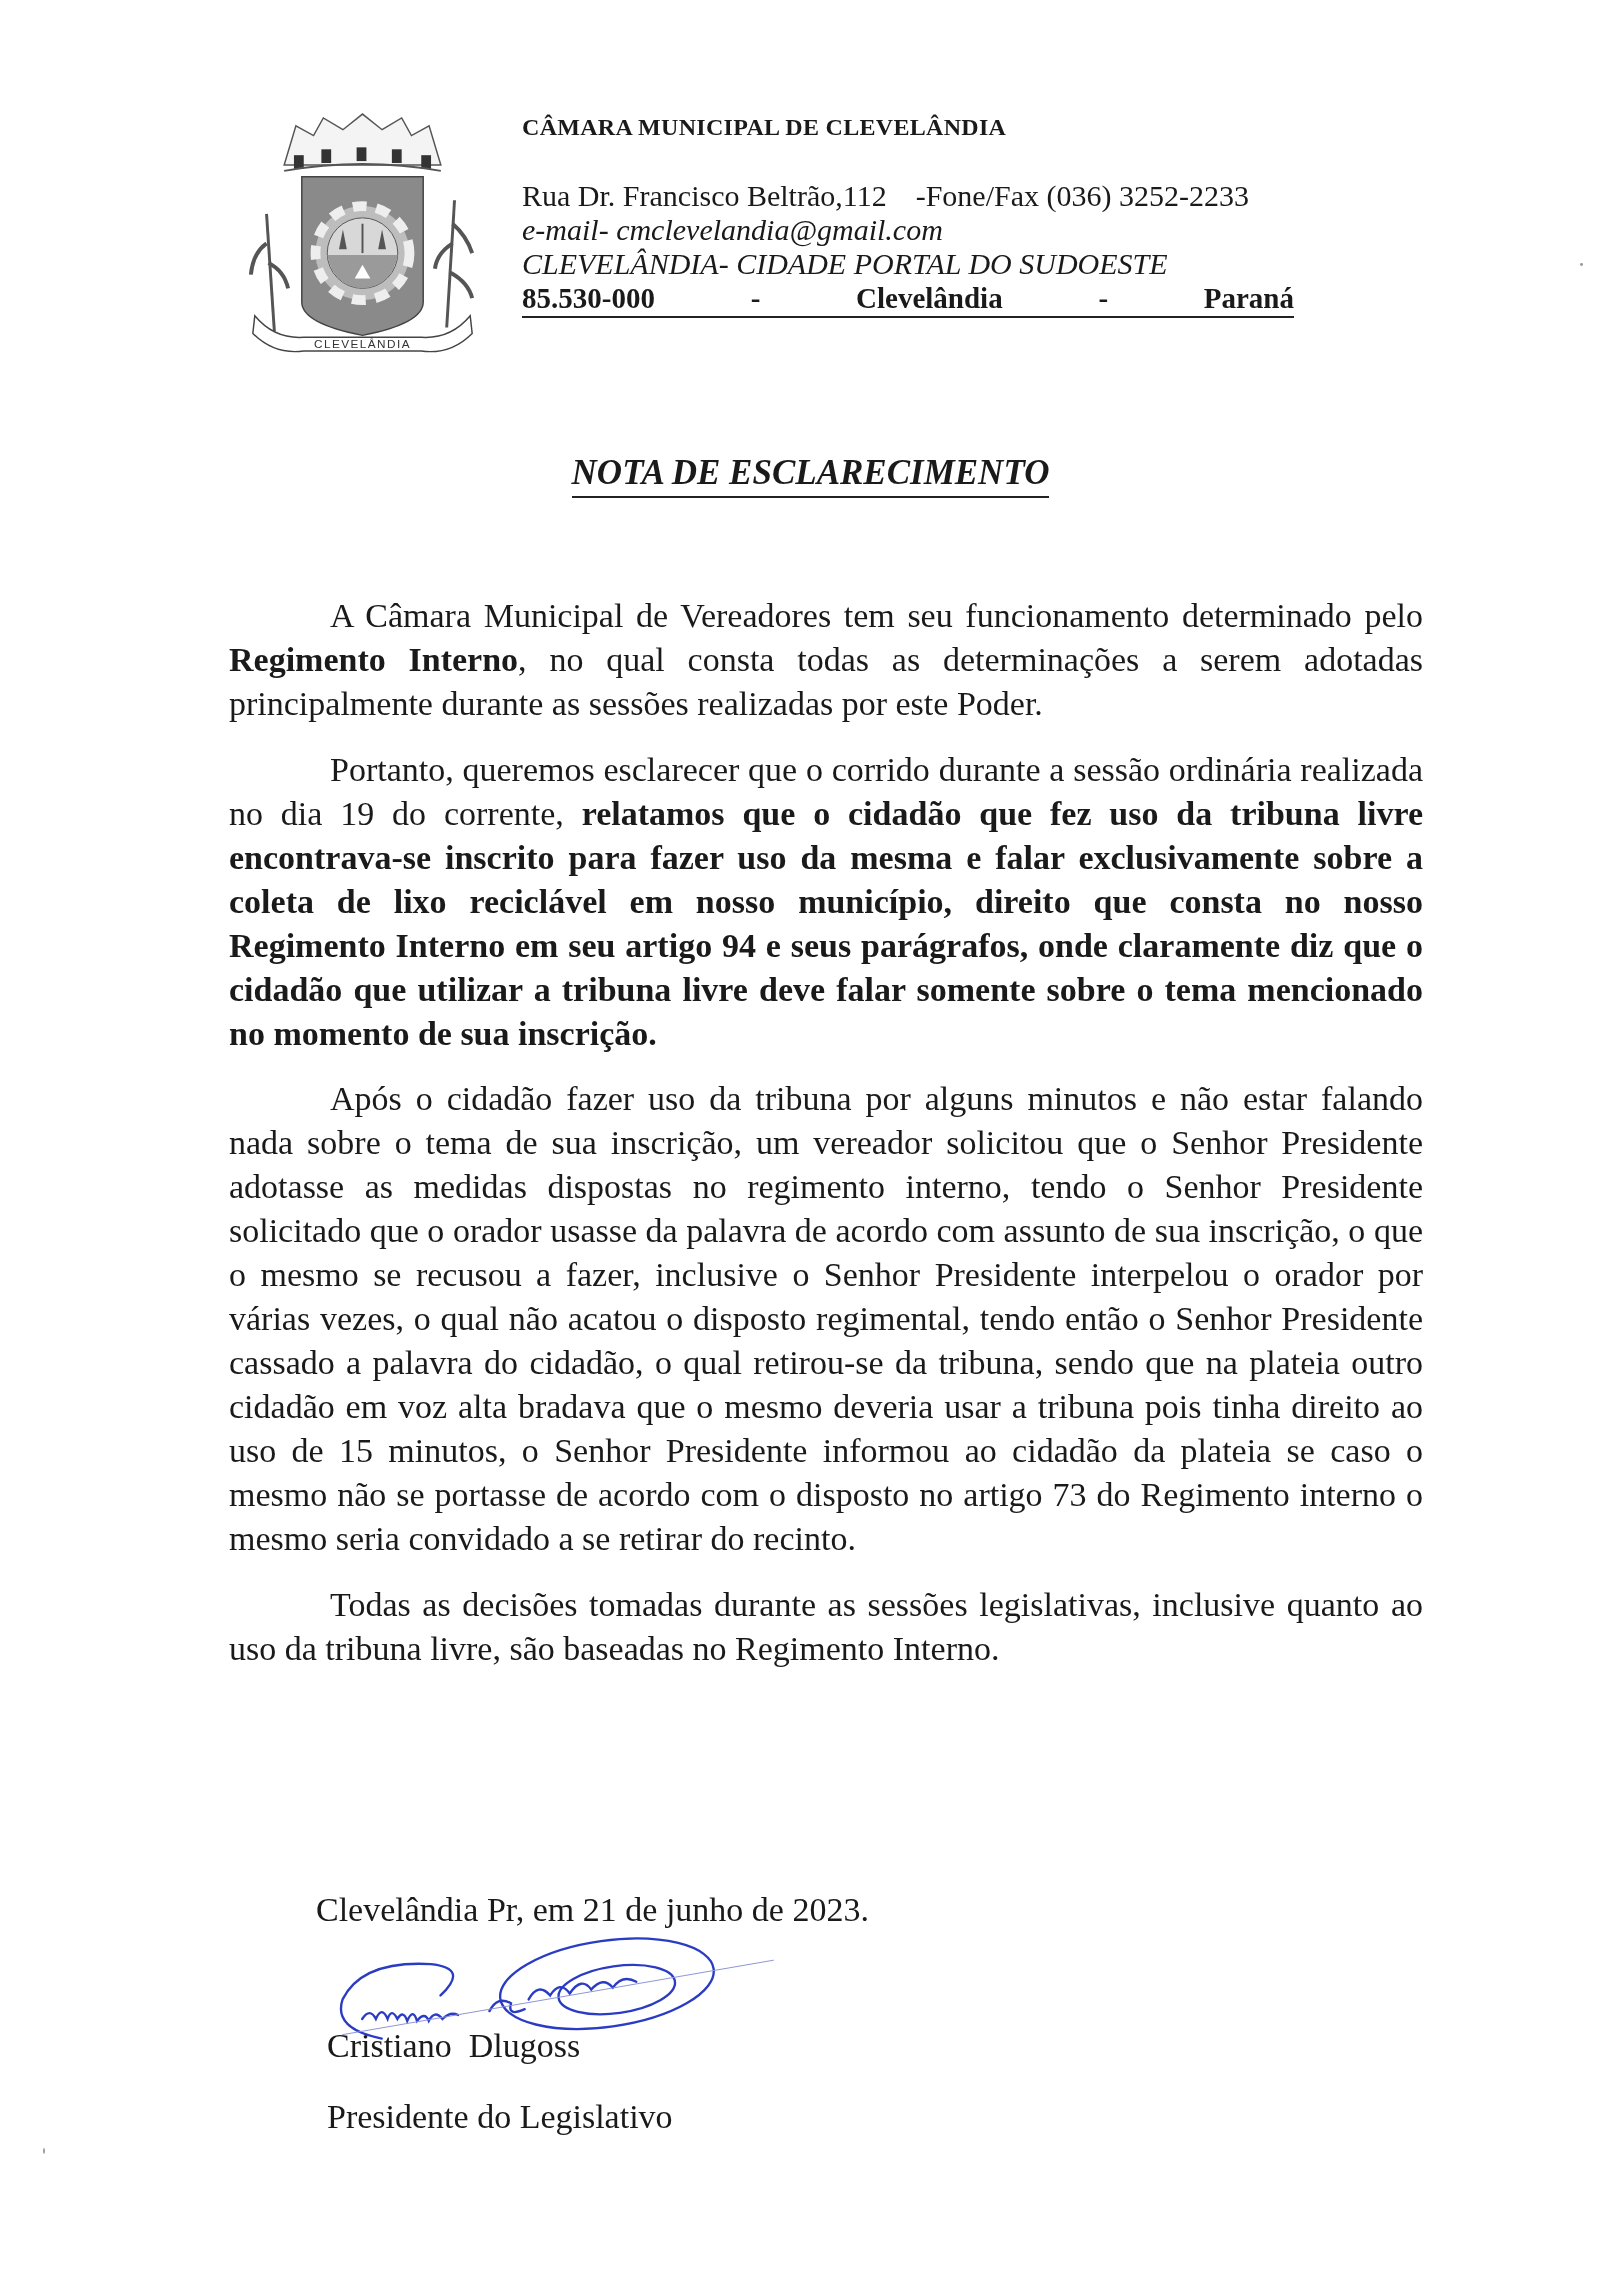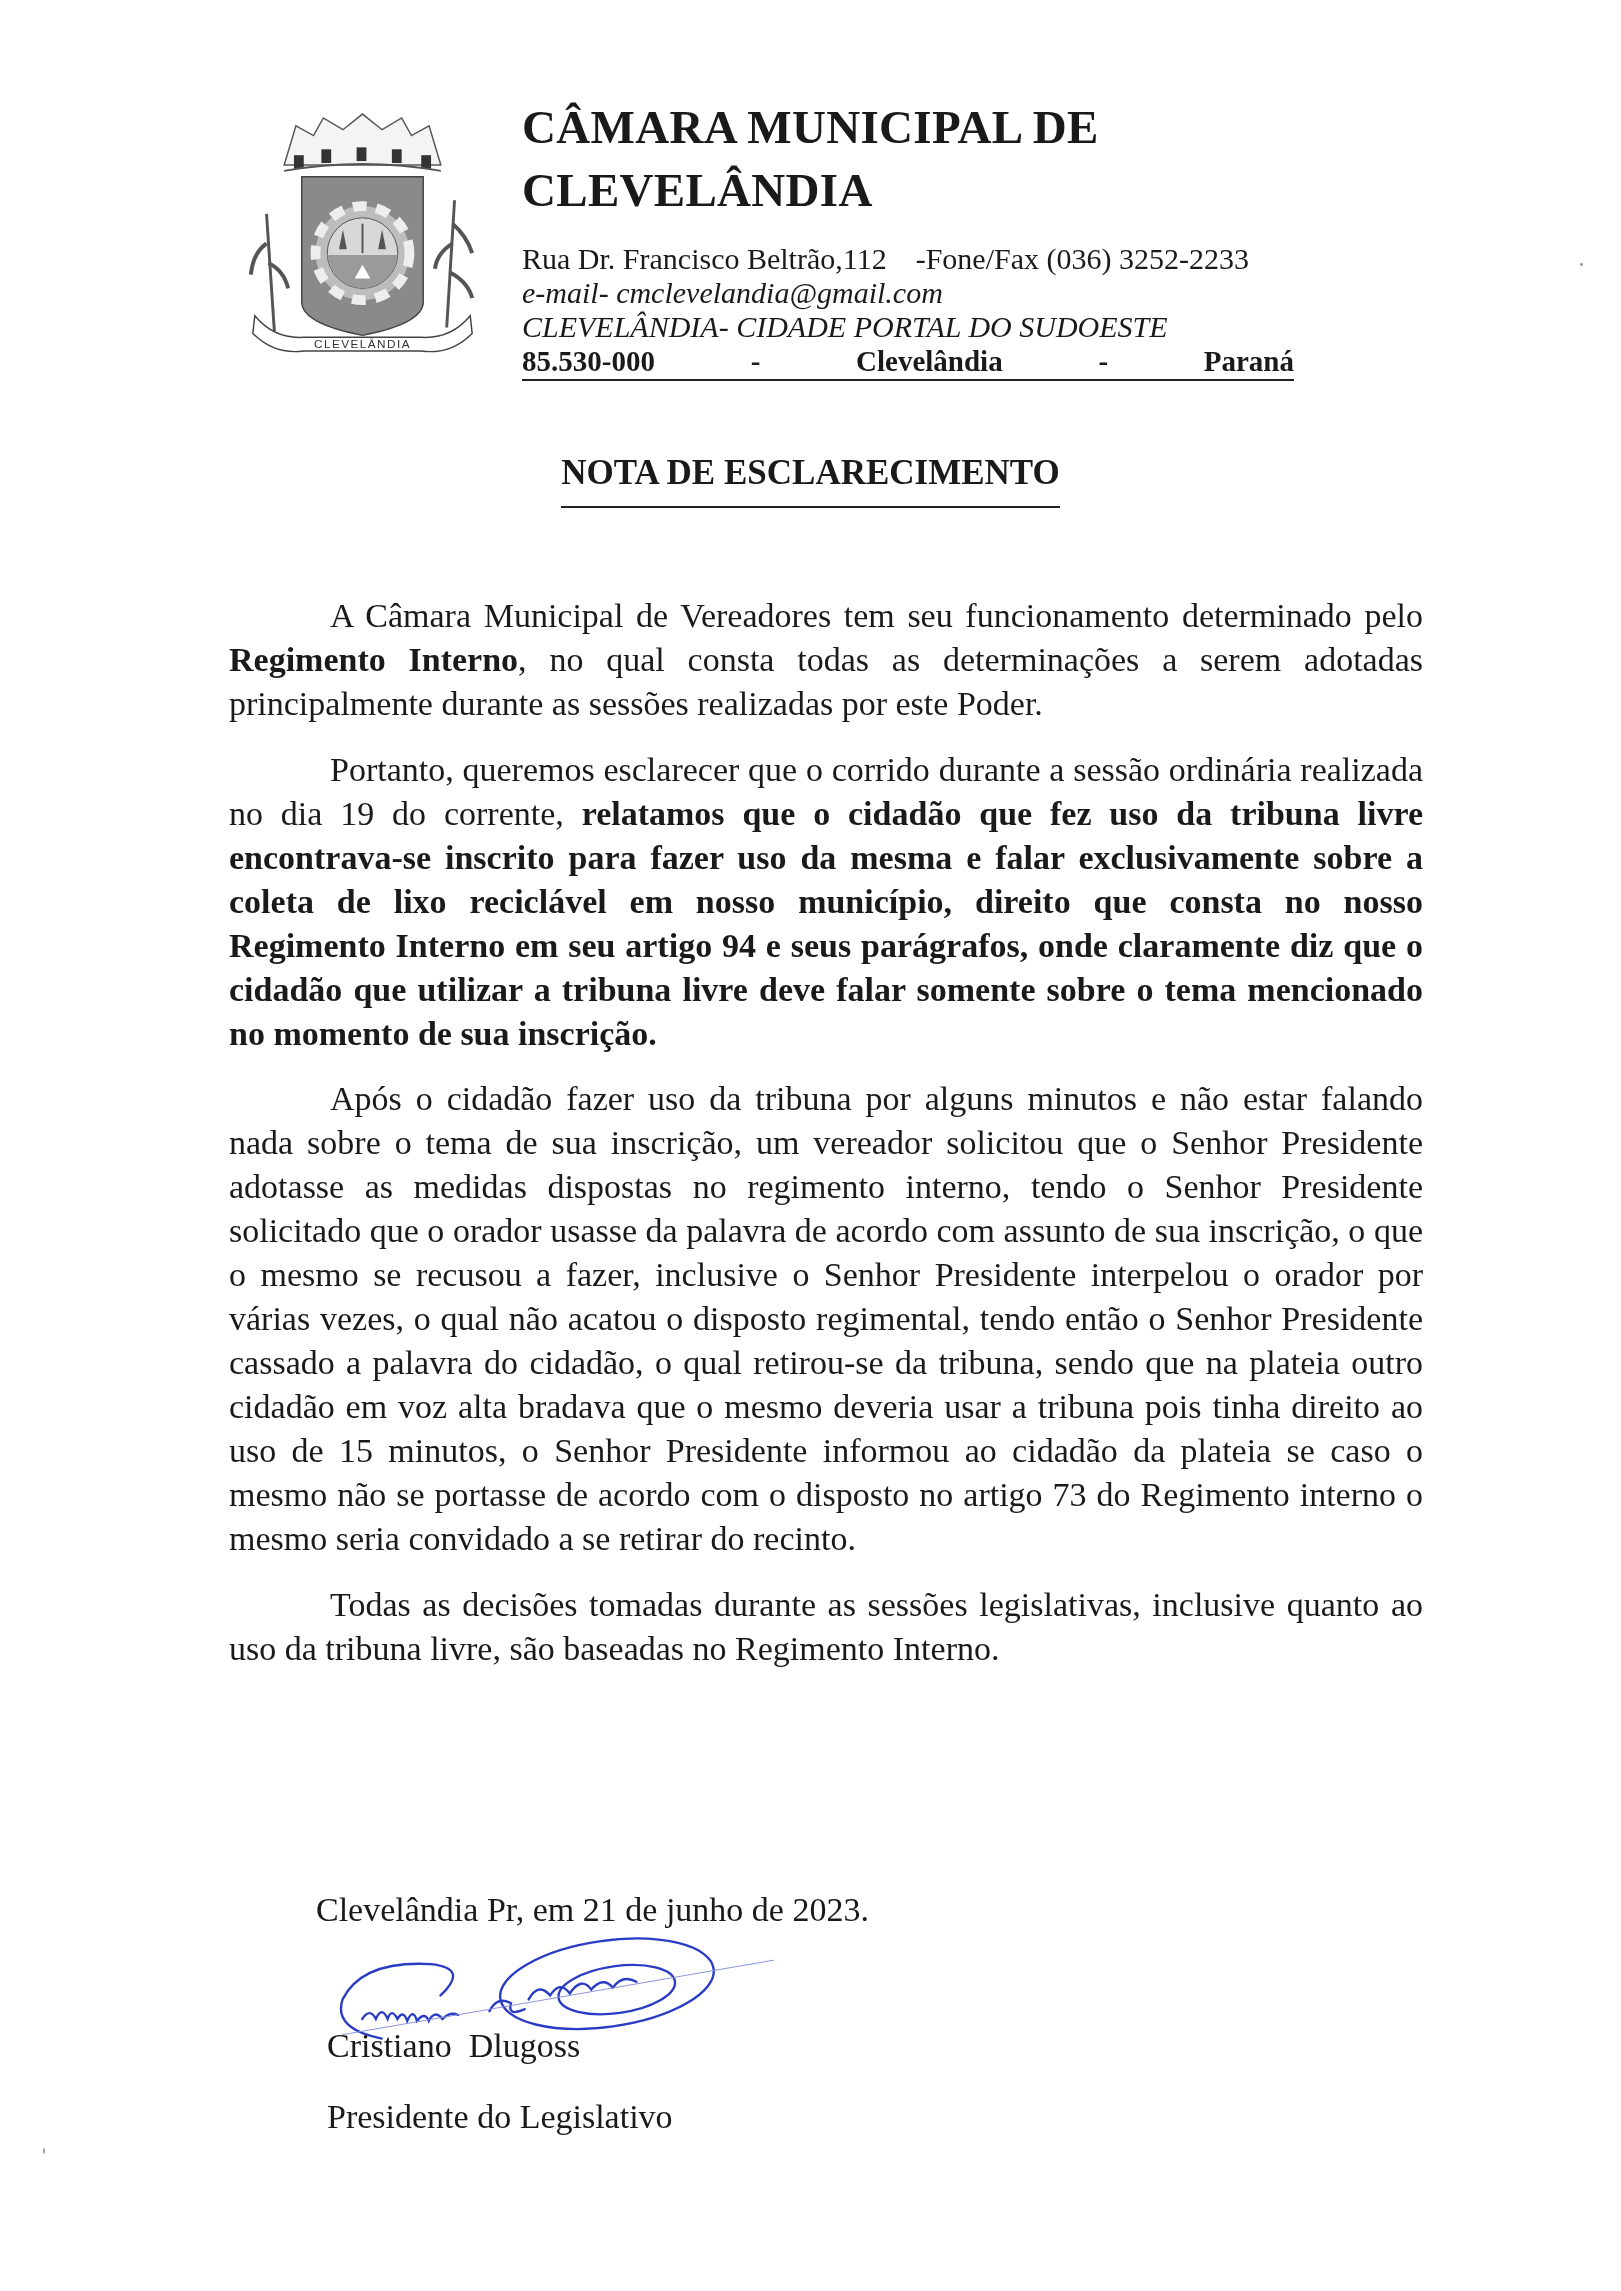--- a/index.html
+++ b/index.html
@@ -5,34 +5,34 @@
   html, body { margin: 0; padding: 0; background: #ffffff; }
   body {
     width: 1621px; height: 2292px; position: relative; overflow: hidden;
     font-family: "Liberation Serif", "DejaVu Serif", serif; color: #1a1a1a;
   }
   .page { position: absolute; left: 0; top: 0; width: 1621px; height: 2292px; }
 
   
   .crest { position: absolute; left: 245px; top: 106px; width: 235px; height: 257px; }
   .lh { position: absolute; left: 522px; top: 96px; width: 784px; }
-  .lh-title { font-size: 47px; font-weight: bold; letter-spacing: 0.3px; margin: 0; line-height: 63px; }
+  .lh-title { font-size: 24px; font-weight: bold; letter-spacing: 0.3px; margin: 0; line-height: 63px; }
   .lh-line { font-size: 30px; line-height: 34px; margin: 0; white-space: pre; }
   .lh-addr { margin-top: 19.6px; display: flex; justify-content: flex-start; width: 863px; }
   .lh-italic { font-style: italic; font-family: Liberation Serif, serif; }
   .lh-bottom { display: flex; font-weight: bold; font-size: 29px; line-height: 35px; width: 772px;
     border-bottom: 2.9px solid #222; justify-content: space-between; text-align: right; }
   .lh-bottom span { white-space: pre; }
 
   
   .note-title {
     position: absolute; top: 453px; left: 0; width: 1621px; text-align: center;
     font-size: 35px; font-weight: bold; margin: 0;
   }
-  .note-title span { border-bottom: 2.9px solid #222; padding-bottom: 14px; }
+  .note-title span { border-bottom: 2.9px solid #222; padding-bottom: 4px; font-style: italic; }
 
   
   .body { position: absolute; left: 229px; top: 594px; width: 1194px; font-size: 34px; line-height: 44px; }
   .para { margin: 0 0 21.6px 0; text-align: justify; text-indent: 101px; }
   .para b { font-weight: bold; }
 
   .closing { position: absolute; left: 316px; top: 1888px; font-size: 34px; line-height: 43px; }
   .closing p { margin: 0; }
   .sig-svg { position: absolute; left: 323px; top: 1921px; width: 470px; height: 147px; }
   .name { position: absolute; left: 327px; top: 2027px; font-size: 34px; }

